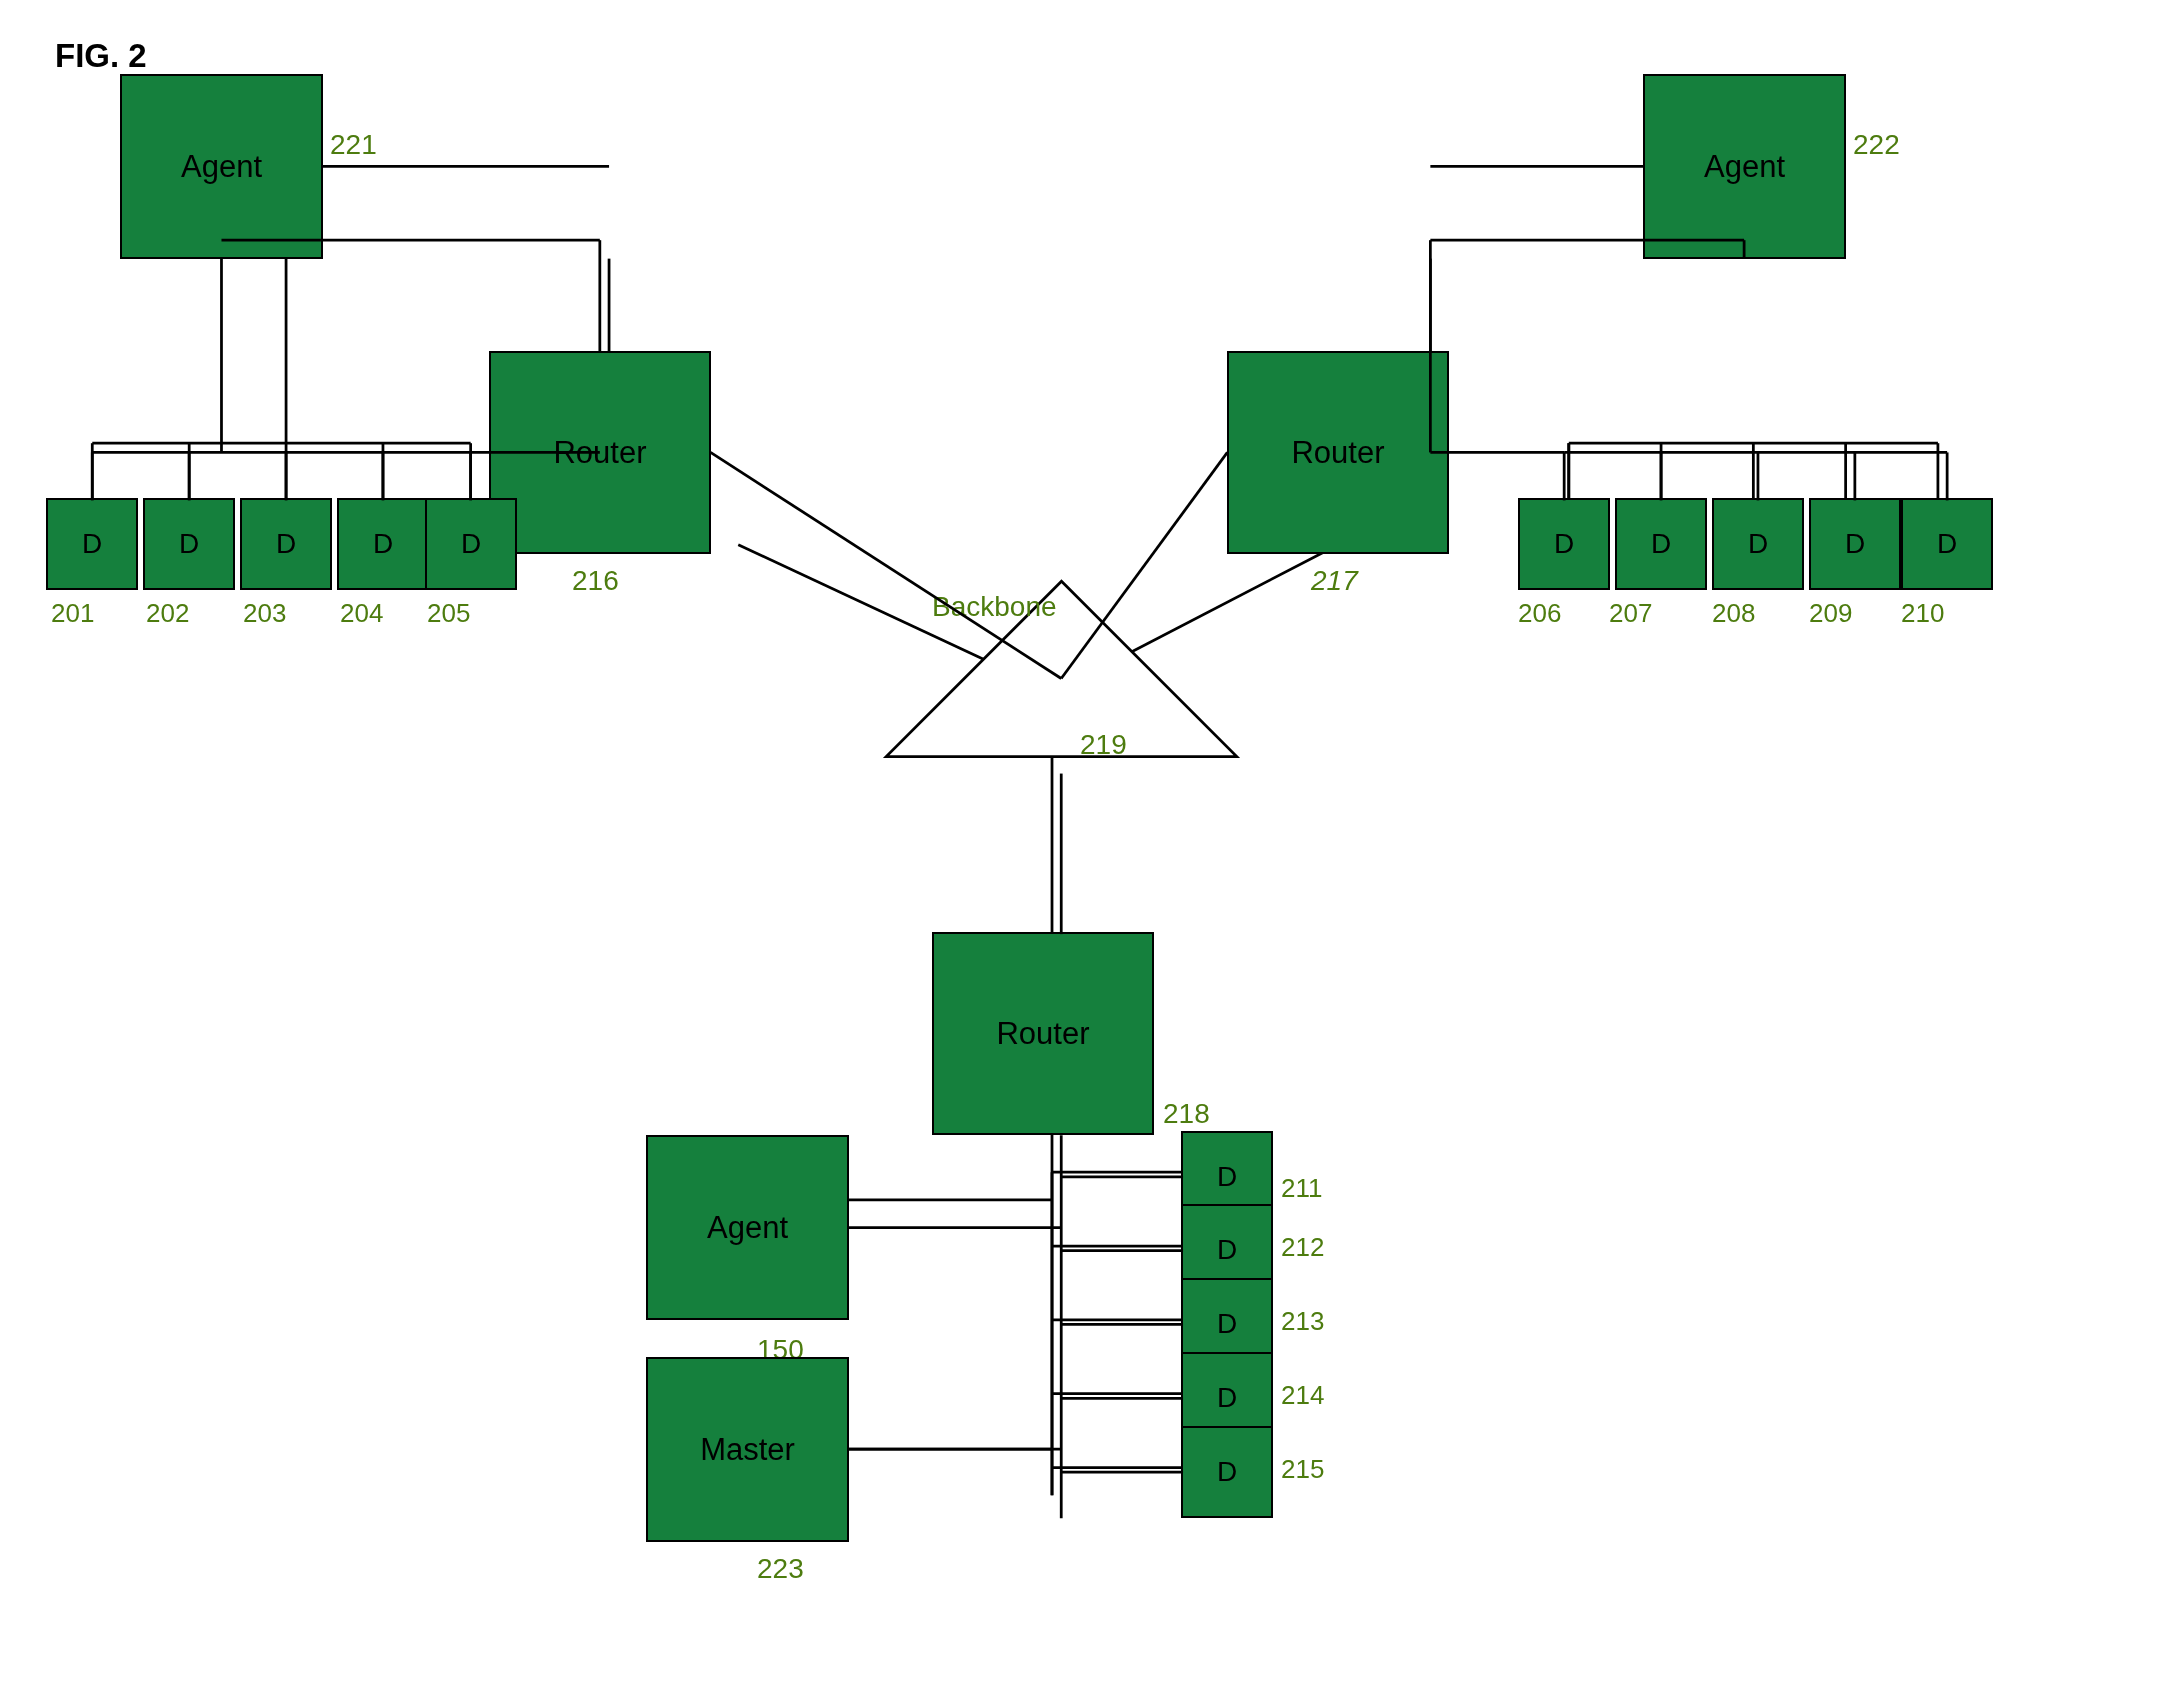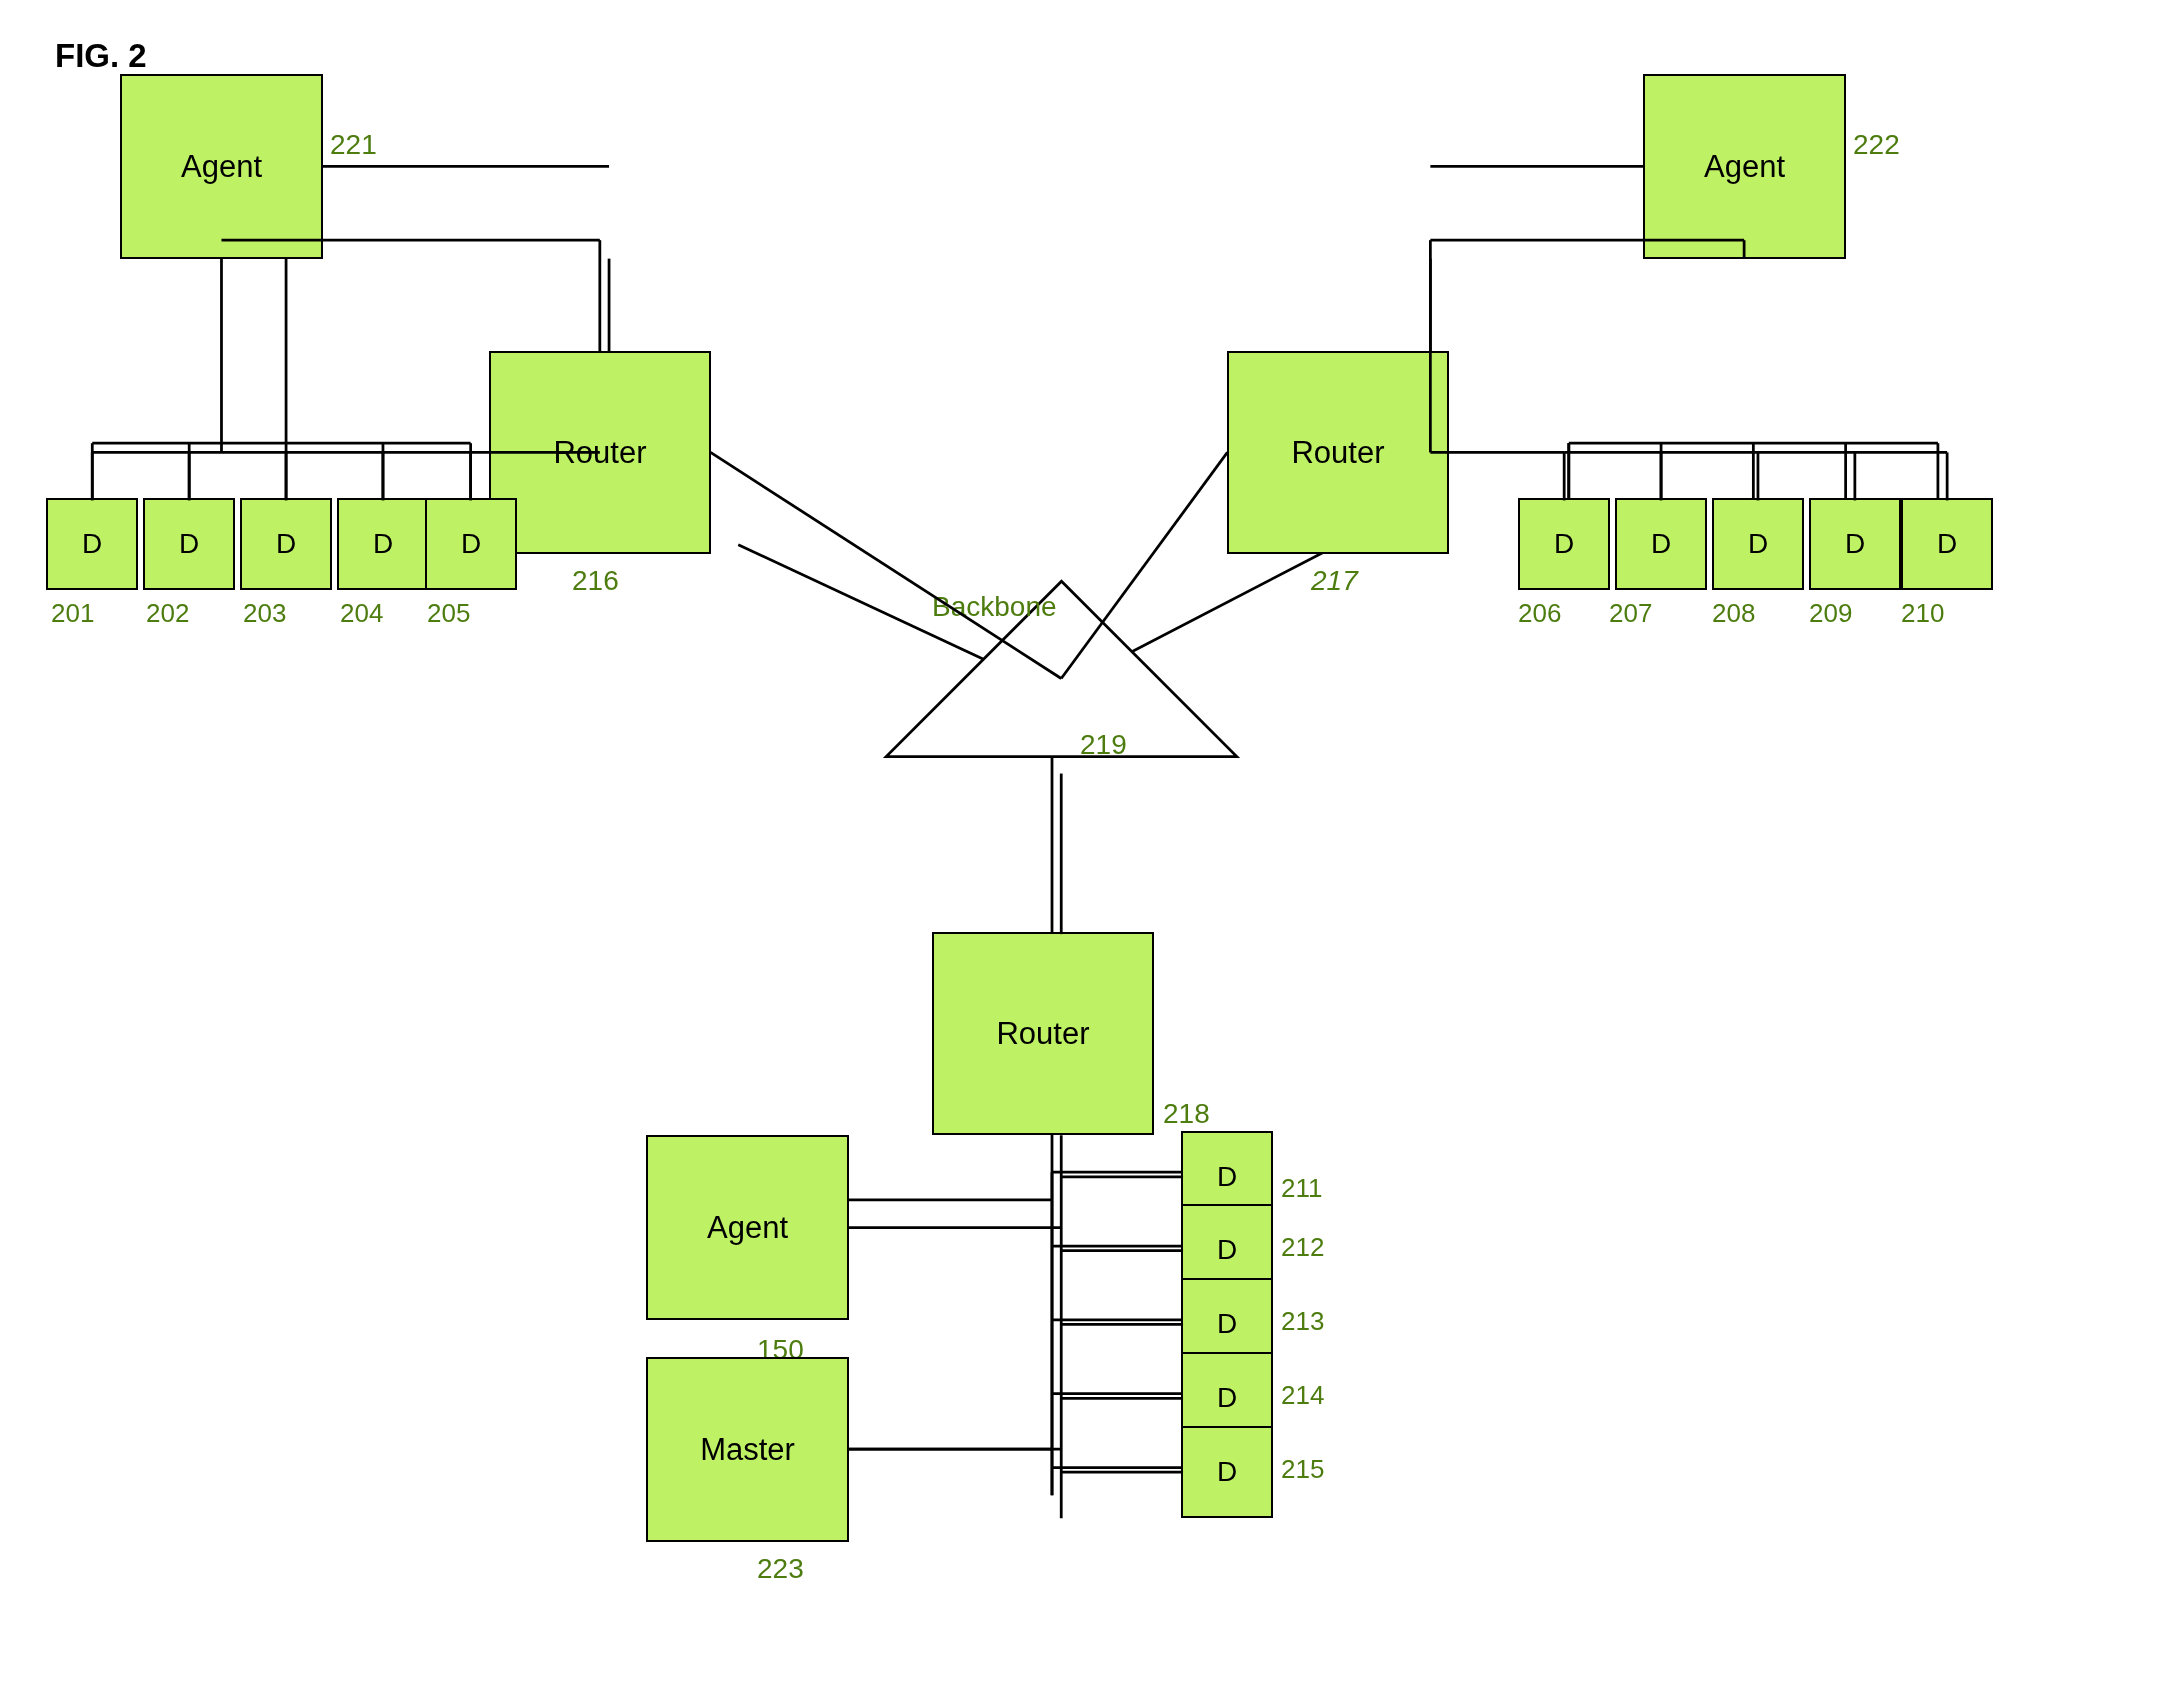--- a/index.html
+++ b/index.html
@@ -14,21 +14,21 @@
     .fig-label {
       position: absolute;
       top: 37px;
       left: 55px;
       font-size: 33px;
       font-weight: bold;
     }
     .box {
       position: absolute;
       border: 2.8px solid #000;
-      background: #bef264;
+      background: #15803d;
       display: flex;
       align-items: center;
       justify-content: center;
       font-size: 29.5px;
     }
     .label {
       position: absolute;
       font-size: 28px;
       color: #4d7c0f;
     }

